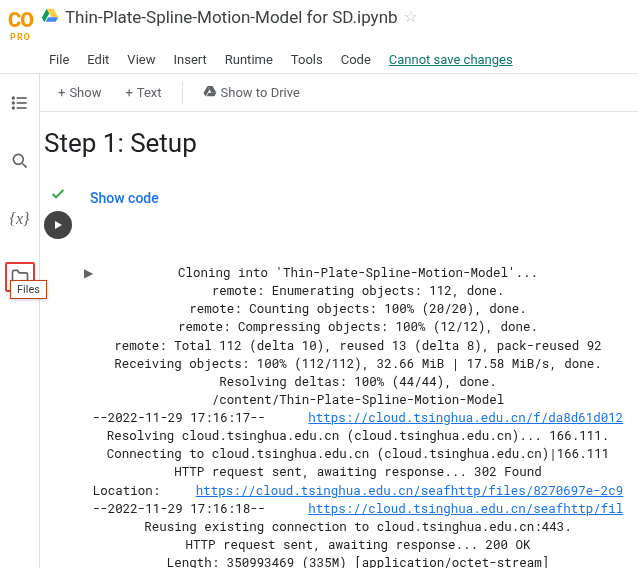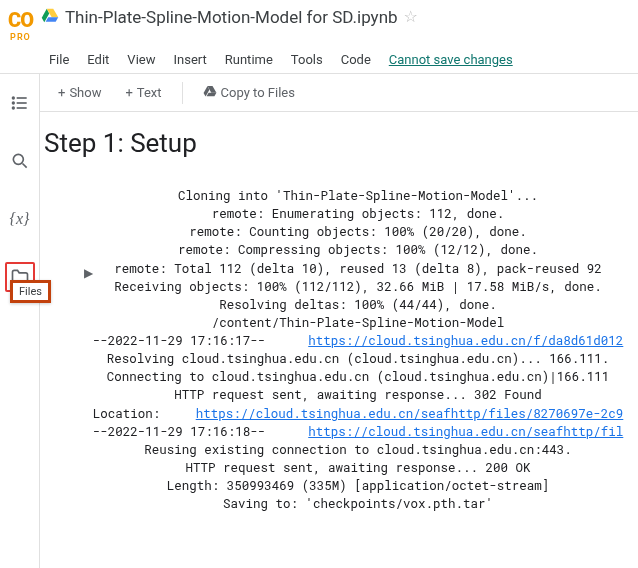--- a/index.html
+++ b/index.html
@@ -15,21 +15,21 @@
   .menu-row { display: flex; align-items: center; gap: 2px; margin-top: 2px; }
   .menu-item { padding: 2px 8px; font-size: 13px; color: #3c4043; cursor: pointer; margin-top: 21px; }
   .menu-item.disabled { color: #0f766e; text-decoration: underline; cursor: default; }
   .hr { border-bottom: 1px solid #e0e0e0; margin-top: 4px; }
   .main { display: flex; height: calc(100% - 58px); }
   .leftbar { width: 40px; border-right: 1px solid #e0e0e0; display: flex; flex-direction: column; align-items: center; padding-top: 14px; gap: 28px; position: relative; }
   .leftbar svg { width: 20px; height: 20px; }
   .leftbar-item { color: #5f6368; cursor: pointer; display: flex; align-items: center; justify-content: center; width: 30px; height: 30px; }
   .leftbar-item.boxed { border: 2px solid #e53935; border-radius: 2px; }
   .var-icon { font-family: 'Times New Roman', serif; font-style: italic; font-size: 16px; color: #5f6368; }
-  .tooltip { position: absolute; top: 206px; left: 10px; background: #fff; border: 3px solid #c2410c; padding: 2px 6px; font-size: 11px; white-space: nowrap; box-shadow: 0 1px 3px rgba(0,0,0,0.2); }
+  .tooltip { position: absolute; top: 206px; left: 10px; background: #fff; border: 1px solid #c2410c; padding: 2px 6px; font-size: 11px; white-space: nowrap; box-shadow: 0 1px 3px rgba(0,0,0,0.2); }
   .toolbar { display: flex; align-items: center; padding: 6px 10px; border-bottom: 1px solid #e0e0e0; gap: 8px; }
   .tool-btn { display: flex; align-items: center; gap: 4px; padding: 4px 8px; color: #5f6368; font-size: 13px; cursor: pointer; }
   .divider { width: 1px; height: 22px; background: #e0e0e0; margin: 0 4px; }
   .content { flex: 1; overflow: auto; display: flex; }
   .check { color: #34a853; }
   .run-btn { width: 28px; height: 28px; border-radius: 50%; background: #444; color: #fff; display: flex; align-items: center; justify-content: center; cursor: pointer; }
   .cell-area { flex: 1; padding: 16px 0 0 4px; }
   .collapse-caret { position: absolute; left: 44px; top: 154px; color: #5f6368; font-size: 12px; }
   .heading { font-size: 26px; font-weight: 400; color: #202124; margin-bottom: 28px; }
   .cell-row { display: flex; align-items: flex-start; gap: 18px; }
@@ -113,27 +113,42 @@
       </div>
       <div class="divider"></div>
       <div class="tool-btn">
         <span>
           <svg width="14" height="14" viewBox="0 0 24 24">
               <path fill="#5f6368" d="M7.7 3.5L1 15.5l3.4 6L11 10z"></path>
               <path fill="#5f6368" d="M16.3 3.5H7.7L14.3 15h8.7z"></path>
               <path fill="#5f6368" d="M23 15H9.6l-3.4 6h13.4z"></path>
             </svg>
         </span>
-        <span>Copy to Files</span>
+        <span>Show to Drive</span>
       </div>
     </div>
 
     <div class="content">
       <div style="position:relative;">
           <span class="collapse-caret">▶</span>
         </div>
       <div class="cell-area">
         <h1 class="heading">Step 1: Setup</h1>
+        <div class="cell-row">
+          <div style="display:flex;flex-direction:column;align-items:center;gap:6px;">
+            <span class="check">
+              <svg width="16" height="16" viewBox="0 0 24 24" fill="none" stroke="#34a853" stroke-width="3">
+                  <polyline points="4 12 9 17 20 6"></polyline>
+                </svg>
+            </span>
+            <div class="run-btn">
+              <svg width="12" height="12" viewBox="0 0 24 24" fill="#fff">
+                  <polygon points="6,4 20,12 6,20"></polygon>
+                </svg>
+            </div>
+          </div>
+          <span class="showcode">Show code</span>
+        </div>
         <div class="output" id="output"><div>Cloning into 'Thin-Plate-Spline-Motion-Model'...</div><div>remote: Enumerating objects: 112, done.</div><div>remote: Counting objects: 100% (20/20), done.</div><div>remote: Compressing objects: 100% (12/12), done.</div><div>remote: Total 112 (delta 10), reused 13 (delta 8), pack-reused 92</div><div>Receiving objects: 100% (112/112), 32.66 MiB | 17.58 MiB/s, done.</div><div>Resolving deltas: 100% (44/44), done.</div><div>/content/Thin-Plate-Spline-Motion-Model</div><div>--2022-11-29 17:16:17--  <a>https://cloud.tsinghua.edu.cn/f/da8d61d012</a></div><div>Resolving cloud.tsinghua.edu.cn (cloud.tsinghua.edu.cn)... 166.111.</div><div>Connecting to cloud.tsinghua.edu.cn (cloud.tsinghua.edu.cn)|166.111</div><div>HTTP request sent, awaiting response... 302 Found</div><div>Location: <a>https://cloud.tsinghua.edu.cn/seafhttp/files/8270697e-2c9</a></div><div>--2022-11-29 17:16:18--  <a>https://cloud.tsinghua.edu.cn/seafhttp/fil</a></div><div>Reusing existing connection to cloud.tsinghua.edu.cn:443.</div><div>HTTP request sent, awaiting response... 200 OK</div><div>Length: 350993469 (335M) [application/octet-stream]</div><div>Saving to: 'checkpoints/vox.pth.tar'</div></div>
       </div>
     </div>
   </div>
 </div>
 
 </body></html>

